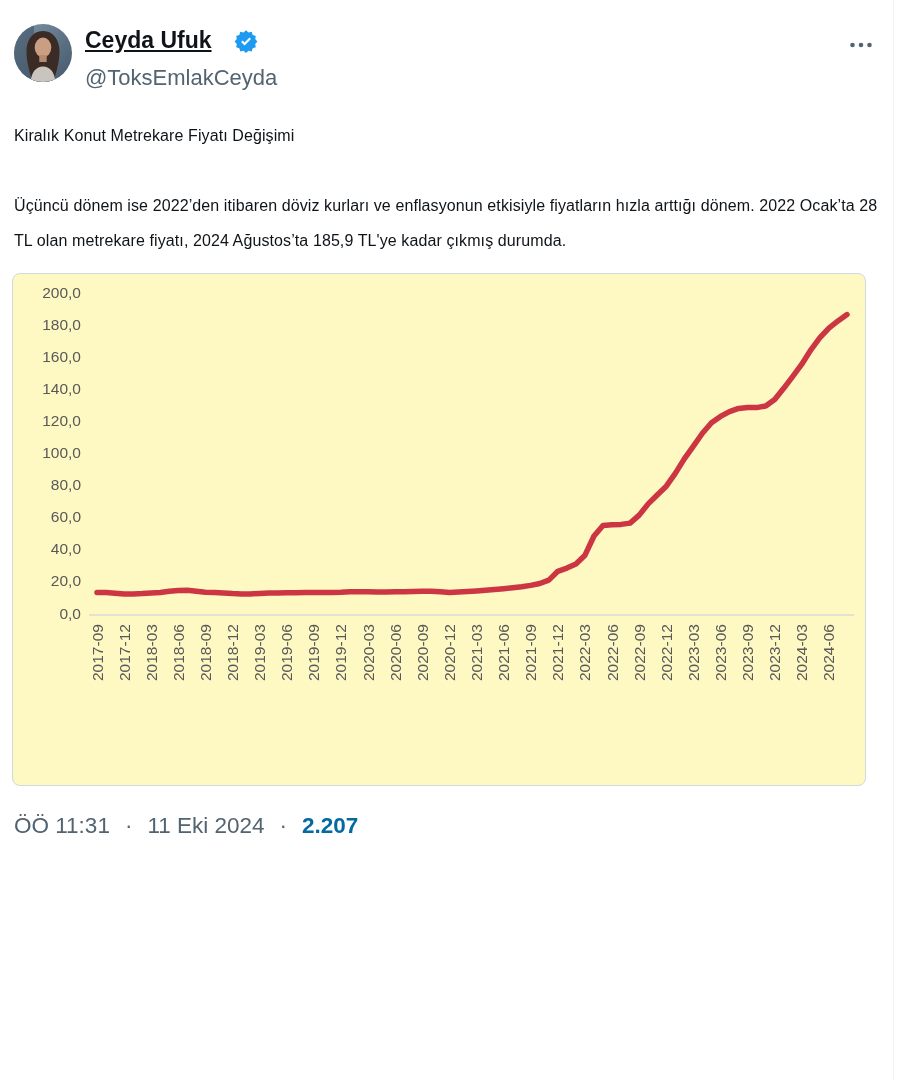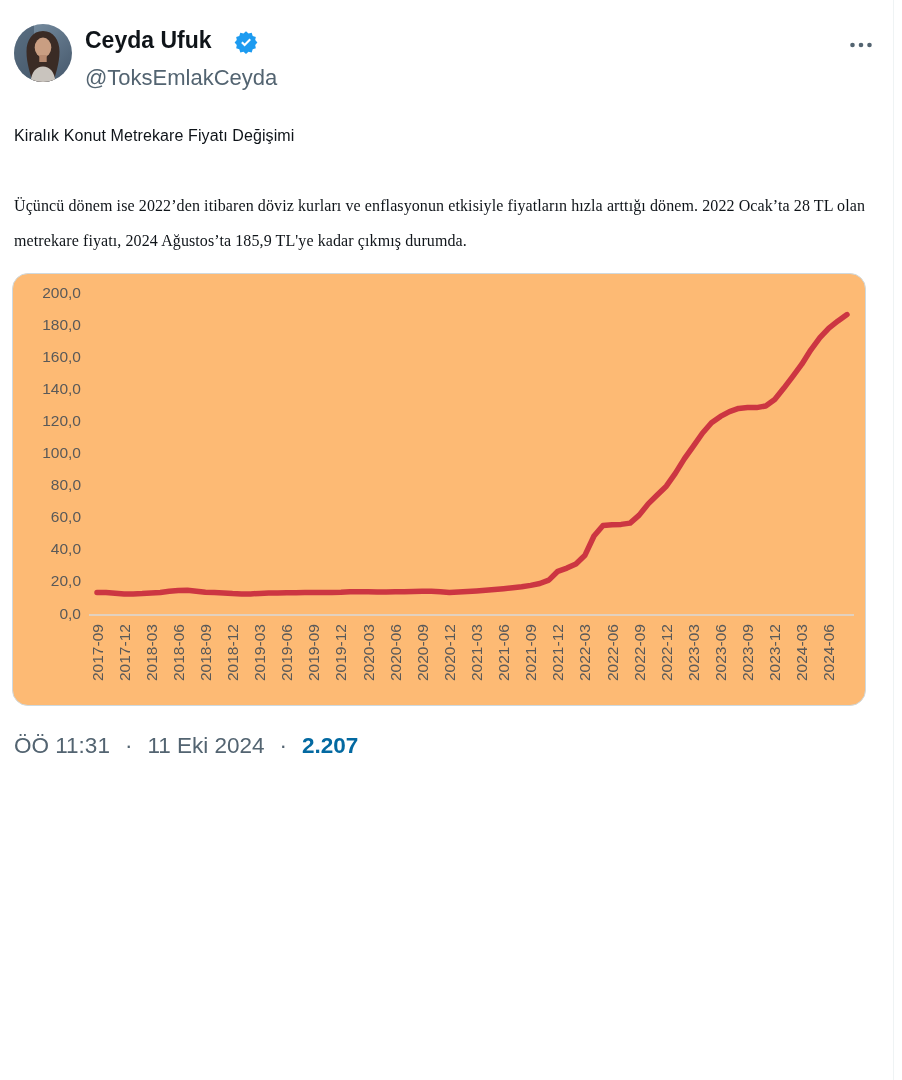--- a/index.html
+++ b/index.html
@@ -21,48 +21,48 @@
   .tweet-header {
     display: flex; align-items: flex-start;
     padding-top: 24px; position: relative;
   }
   .avatar {
     width: 58px; height: 58px; border-radius: 50%;
     overflow: hidden; flex: 0 0 58px; cursor: pointer;
   }
   .avatar svg { display: block; }
   .author-block { margin-left: 13px; padding-top: 3px; }
-  .name-row { display: flex; align-items: flex-end; gap: 22px; }
+  .name-row { display: flex; align-items: flex-start; gap: 22px; text-decoration: underline; }
   .author-name {
     font-size: 23px; font-weight: 700; line-height: 27px; cursor: pointer;
   }
   .verified { display: inline-flex; margin-top: 2px; }
   .author-handle {
     font-size: 22px; color: #536471; line-height: 28px; margin-top: 10px; cursor: pointer;
   }
   .more-btn {
     position: absolute; right: 10px; top: 28px;
     width: 34px; height: 34px; display: flex; align-items: center; justify-content: center;
     border-radius: 50%; cursor: pointer;
   }
 
   
   .tweet-body { margin-top: 26px; }
   .tweet-body p {
     font-size: 16px; line-height: 35px; letter-spacing: 0.1px;
     margin-bottom: 35px; white-space: pre-wrap;
   }
-  .tweet-body p:last-child { margin-bottom: 8px; font-family: Liberation Serif, serif; }
+  .tweet-body p:last-child { margin-bottom: 8px; }
 
   
   .chart-card {
     margin-top: 15px; margin-left: -2px;
-    width: 854px; height: 433px;
-    border: 1px solid #cfd9de; border-radius: 16px;
-    background: #fdba74; overflow: hidden; cursor: pointer;
+    width: 854px; height: 513px;
+    border: 1px solid #cfd9de; border-radius: 8px;
+    background: #fef9c3; overflow: hidden; cursor: pointer;
   }
   .chart-card svg { display: block; }
   .chart-card svg text { font-family: "Liberation Sans", "DejaVu Sans", sans-serif; }
 
   
   .tweet-footer {
     margin-top: 26px; display: flex; align-items: baseline; gap: 15px;
     font-size: 22.5px; color: #536471; line-height: 28px;
   }
   .views-count { color: #0369a1; font-weight: 700; cursor: pointer; }

